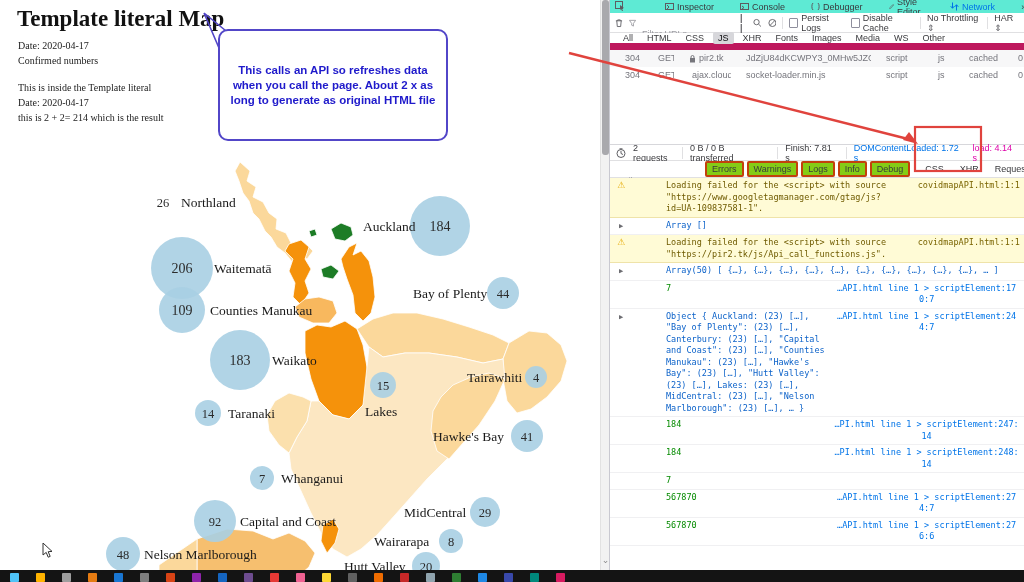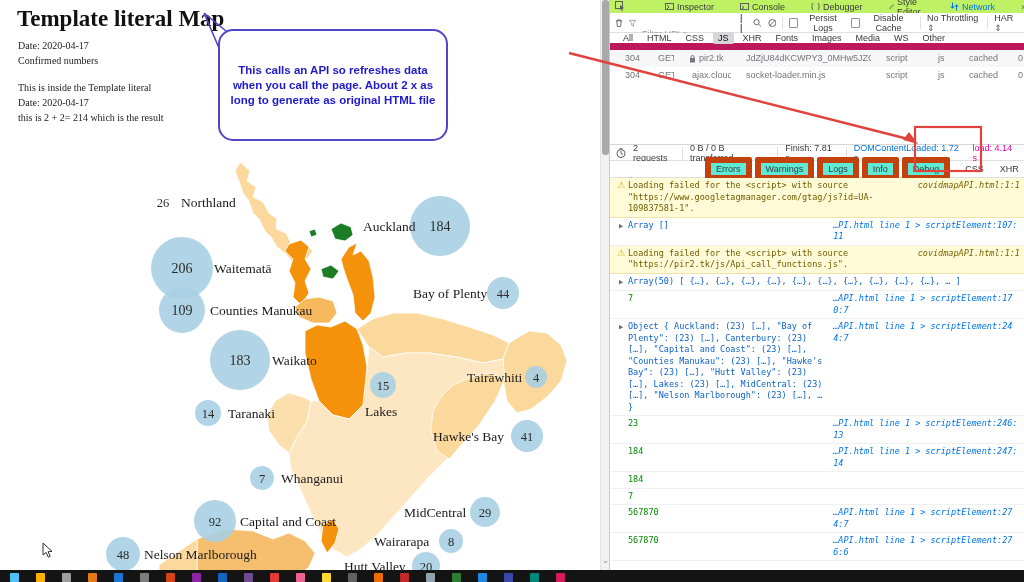--- a/index.html
+++ b/index.html
@@ -6,43 +6,43 @@
     font-family:"Liberation Sans",sans-serif;}
   .abs{position:absolute;}
   
   #page{position:absolute;left:0;top:0;width:600px;height:582px;background:#fff;}
   #page-title{position:absolute;left:17px;top:6px;font-family:"Liberation Serif",serif;
     font-weight:bold;font-size:23px;color:#111;}
   .serif-line{font-family:"Liberation Serif",serif;font-size:10px;color:#222;line-height:15px;}
   #meta-block{position:absolute;left:18px;top:38px;}
   #literal-block{position:absolute;left:18px;top:80px;}
   #bubble{position:absolute;left:218px;top:29px;width:226px;height:108px;border:2px solid #5246c8;
-    border-radius:15px;background:#fff;display:flex;align-items:center;justify-content:flex-end;}
+    border-radius:10px;background:#fff;display:flex;align-items:center;justify-content:flex-end;}
   #bubble-text{color:#1f1acb;font-weight:bold;font-size:11.5px;text-align:center;line-height:15px;
     padding:0 10px;}
   
   #page-scrollbar{position:absolute;left:600px;top:0;width:9px;height:570px;background:#f2f2f2;
     border-left:1px solid #e2e2e2;}
   #page-scroll-thumb{position:absolute;left:1px;top:0;width:7px;height:155px;background:#a9a9ad;border-radius:3px;}
   #page-scroll-down{position:absolute;left:0px;top:554px;width:9px;height:14px;color:#8a8a8a;
     font-size:9px;text-align:center;line-height:12px;}
   
   #devtools{position:absolute;left:609px;top:0;width:415px;height:582px;background:#fff;
     border-left:1px solid #c9c9d1;font-size:9px;color:#0c0c0d;}
   #dt-tabs{position:absolute;left:0;top:0;width:100%;height:13px;border-bottom:1px solid #e0e0e2;
-    display:flex;align-items:center;gap:12px;background:#bef264;}
+    display:flex;align-items:center;gap:12px;background:#5eead4;}
   .dt-tab{display:flex;align-items:center;gap:3px;padding:0 7px;height:13px;color:#39393d;cursor:default;}
   .dt-tab.active{color:#0074e8;}
   .dt-sep{width:1px;height:11px;background:#e0e0e2;margin:0 2px;}
   .ticon{display:inline-block;}
   #dt-tabs-right{margin-left:auto;display:flex;align-items:center;gap:9px;padding-right:7px;color:#5c5c61;}
   #dt-nettoolbar{position:absolute;left:0;top:13px;width:100%;height:20px;border-bottom:1px solid #e0e0e2;
     display:flex;align-items:center;gap:6px;padding:0 5px;box-sizing:border-box;background:#fff;}
   .filter-input{color:#9a9aa0;flex:0 0 auto;margin-top:23px;}
-  .chk{display:inline-flex;align-items:center;gap:3px;color:#39393d;text-align:center;}
+  .chk{display:inline-flex;align-items:center;gap:3px;color:#39393d;}
   .chk .box{width:8px;height:8px;border:1px solid #8f8f9d;background:#fff;border-radius:1px;}
   .updown{color:#5c5c61;}
   #dt-chips{position:absolute;left:0;top:33px;width:100%;height:17px;border-bottom:7px solid #be185d;
     display:flex;align-items:center;gap:4px;padding:0 8px;box-sizing:border-box;background:#fff;}
   .chip{padding:1px 5px;border-radius:2px;color:#39393d;}
   .chip.active{background:#d7d7db;color:#0c0c0d;}
   #net-table{position:absolute;left:0;top:50px;width:100%;}
   .net-grid{display:grid;grid-template-columns:33px 31px 57px 140px 52px 31px 49px 33px;align-items:center;}
   #net-header{height:15px;border-bottom:1px solid #e0e0e2;color:#585860;}
   #net-header div{padding-left:3px;border-right:1px solid #eeeeef;height:15px;line-height:15px;
@@ -52,35 +52,35 @@
   .net-row:nth-child(odd){background:#f7f7f8;}
   .dcell{display:flex;align-items:center;gap:3px;}
   #dt-summary{position:absolute;left:0;top:144px;width:100%;height:17px;border-top:1px solid #d7d7db;
     border-bottom:1px solid #e0e0e2;display:flex;align-items:center;gap:7px;padding:0 6px;
     box-sizing:border-box;background:#fff;color:#39393d;}
   .vline{width:1px;height:12px;background:#e0e0e2;}
   .blue{color:#0074e8;}
   .magenta{color:#dd00a9;}
   #dt-contoolbar{position:absolute;left:0;top:161px;width:100%;height:17px;border-bottom:1px solid #e0e0e2;
     display:flex;align-items:center;gap:4px;padding:0 5px;box-sizing:border-box;background:#fff;}
-  .cbtn{padding:1px 5px;border:6px solid #c2410c;background:#5eead4;border-radius:2px;color:#39393d;}
+  .cbtn{padding:1px 5px;border:2px solid #c2410c;background:#84cc16;border-radius:2px;color:#39393d;}
   .cbtn.plain{border:none;background:none;}
   #dt-console{position:absolute;left:0;top:178px;width:100%;bottom:12px;overflow:hidden;
     font-family:"DejaVu Sans Mono",monospace;font-size:8.5px;background:#fff;}
   .c-row{display:flex;align-items:flex-start;padding:2px 5px 2px 4px;border-bottom:1px solid #f0f0f2;
     line-height:11.5px;}
   .c-row.warn{background:#fffbd6;border-bottom:1px solid #efe3a9;color:#6f5b00;}
   .c-ico{flex:0 0 14px;text-align:center;}
   .warn-ico{color:#e5a800;font-family:"DejaVu Sans",sans-serif;font-size:9px;}
   .arrow-ico{color:#6d6d72;font-size:7px;}
-  .c-text{flex:1 1 auto;word-break:break-word;white-space:pre-wrap;}
+  .c-text{flex:1 1 auto;word-break:break-word;white-space:pre-wrap;margin-left:38px;}
   .c-text.exp{color:#0c62c9;}
   .c-text.val{color:#058b00;}
-  .c-loc{flex:0 0 auto;max-width:46%;text-align:left;margin-left:8px;color:#0074e8;
-    word-break:break-all;white-space:pre-wrap;font-style:italic;}
+  .c-loc{flex:0 0 auto;max-width:46%;text-align:center;margin-left:8px;color:#0074e8;
+    word-break:break-all;white-space:pre-wrap;}
   .warn .c-loc{color:#7a6400;}
   
   #red-overlay{position:absolute;left:0;top:0;width:1024px;height:582px;pointer-events:none;z-index:40;}
   #taskbar{position:absolute;left:0;top:570px;width:1024px;height:12px;background:#141414;z-index:50;
     display:flex;align-items:flex-start;gap:17px;padding-left:10px;overflow:hidden;}
   .tb-ico{width:9px;height:9px;margin-top:3px;border-radius:1px;flex:0 0 auto;}
   #cursor{position:absolute;left:42px;top:543px;z-index:60;pointer-events:none;}
   svg text{user-select:none;}
 </style>
 </head>
@@ -357,21 +357,20 @@
 
   <div id="dt-console">
       <div class="c-row warn">
         <span class="c-ico"><span class="warn-ico">⚠</span></span>
         <span class="c-text">Loading failed for the &lt;script&gt; with source "https://www.googletagmanager.com/gtag/js?id=UA-109837581-1".</span>
         <span class="c-loc">covidmapAPI.html:1:1</span>
       </div>
       <div class="c-row">
         <span class="c-ico"><span class="arrow-ico">▶</span></span>
         <span class="c-text exp">Array []</span>
-        <span class="c-loc">…PI.html line 1 &gt; scriptElement:107:11</span>
       </div>
       <div class="c-row warn">
         <span class="c-ico"><span class="warn-ico">⚠</span></span>
         <span class="c-text">Loading failed for the &lt;script&gt; with source "https://pir2.tk/js/Api_call_functions.js".</span>
         <span class="c-loc">covidmapAPI.html:1:1</span>
       </div>
       <div class="c-row">
         <span class="c-ico"><span class="arrow-ico">▶</span></span>
         <span class="c-text exp">Array(50) [ {…}, {…}, {…}, {…}, {…}, {…}, {…}, {…}, {…}, {…}, … ]</span>
       </div>
@@ -380,31 +379,27 @@
         <span class="c-text val">7</span>
         <span class="c-loc">…API.html line 1 &gt; scriptElement:170:7</span>
       </div>
       <div class="c-row">
         <span class="c-ico"><span class="arrow-ico">▶</span></span>
         <span class="c-text exp">Object { Auckland: (23) […], "Bay of Plenty": (23) […], Canterbury: (23) […], "Capital and Coast": (23) […], "Counties Manukau": (23) […], "Hawke's Bay": (23) […], "Hutt Valley": (23) […], Lakes: (23) […], MidCentral: (23) […], "Nelson Marlborough": (23) […], … }</span>
         <span class="c-loc">…API.html line 1 &gt; scriptElement:244:7</span>
       </div>
       <div class="c-row">
         <span class="c-ico"></span>
-        <span class="c-text val">23</span>
-        <span class="c-loc">…PI.html line 1 &gt; scriptElement:246:13</span>
-      </div>
-      <div class="c-row">
-        <span class="c-ico"></span>
         <span class="c-text val">184</span>
         <span class="c-loc">…PI.html line 1 &gt; scriptElement:247:14</span>
       </div>
       <div class="c-row">
         <span class="c-ico"></span>
         <span class="c-text val">184</span>
+        <span class="c-loc">…PI.html line 1 &gt; scriptElement:248:14</span>
       </div>
       <div class="c-row">
         <span class="c-ico"></span>
         <span class="c-text val">7</span>
       </div>
       <div class="c-row">
         <span class="c-ico"></span>
         <span class="c-text val">567870</span>
         <span class="c-loc">…API.html line 1 &gt; scriptElement:274:7</span>
       </div>

